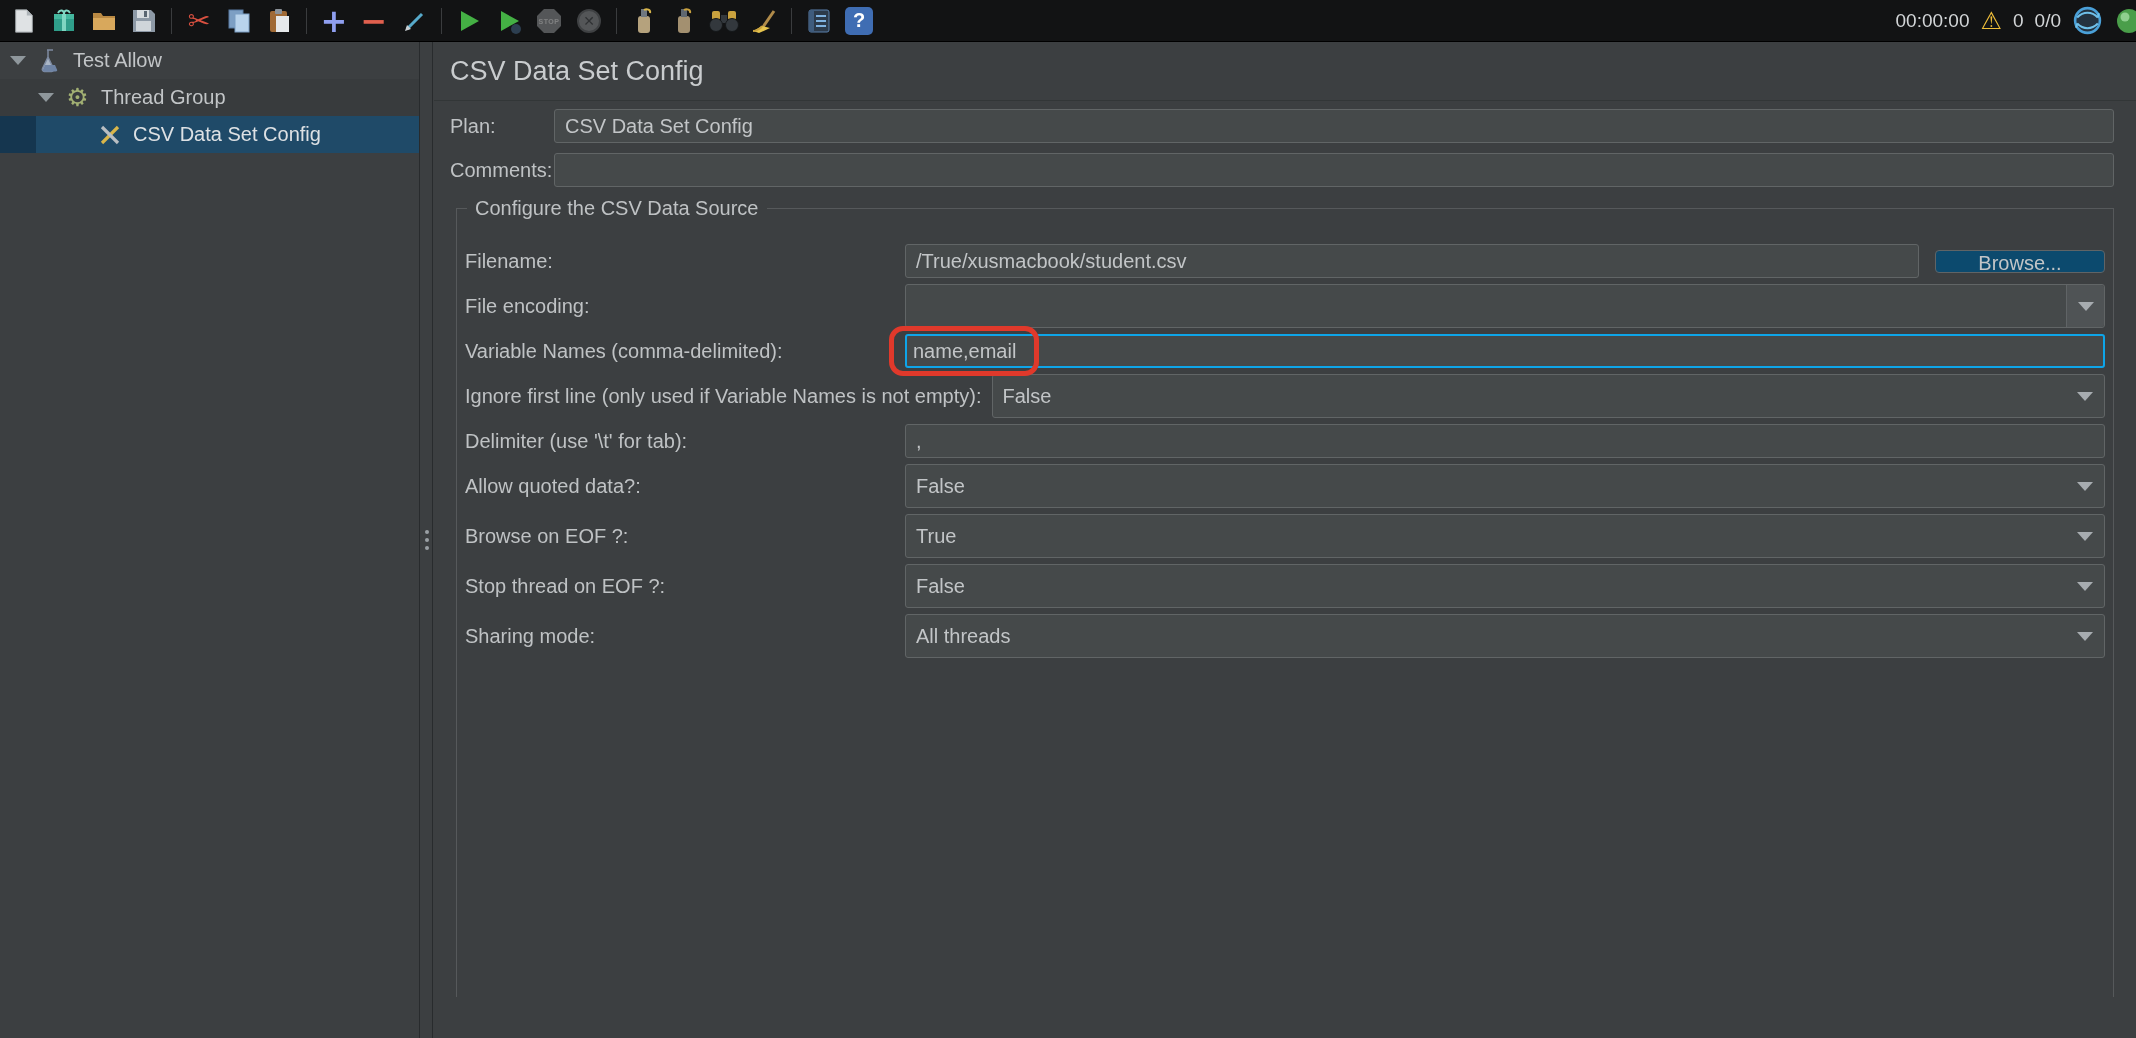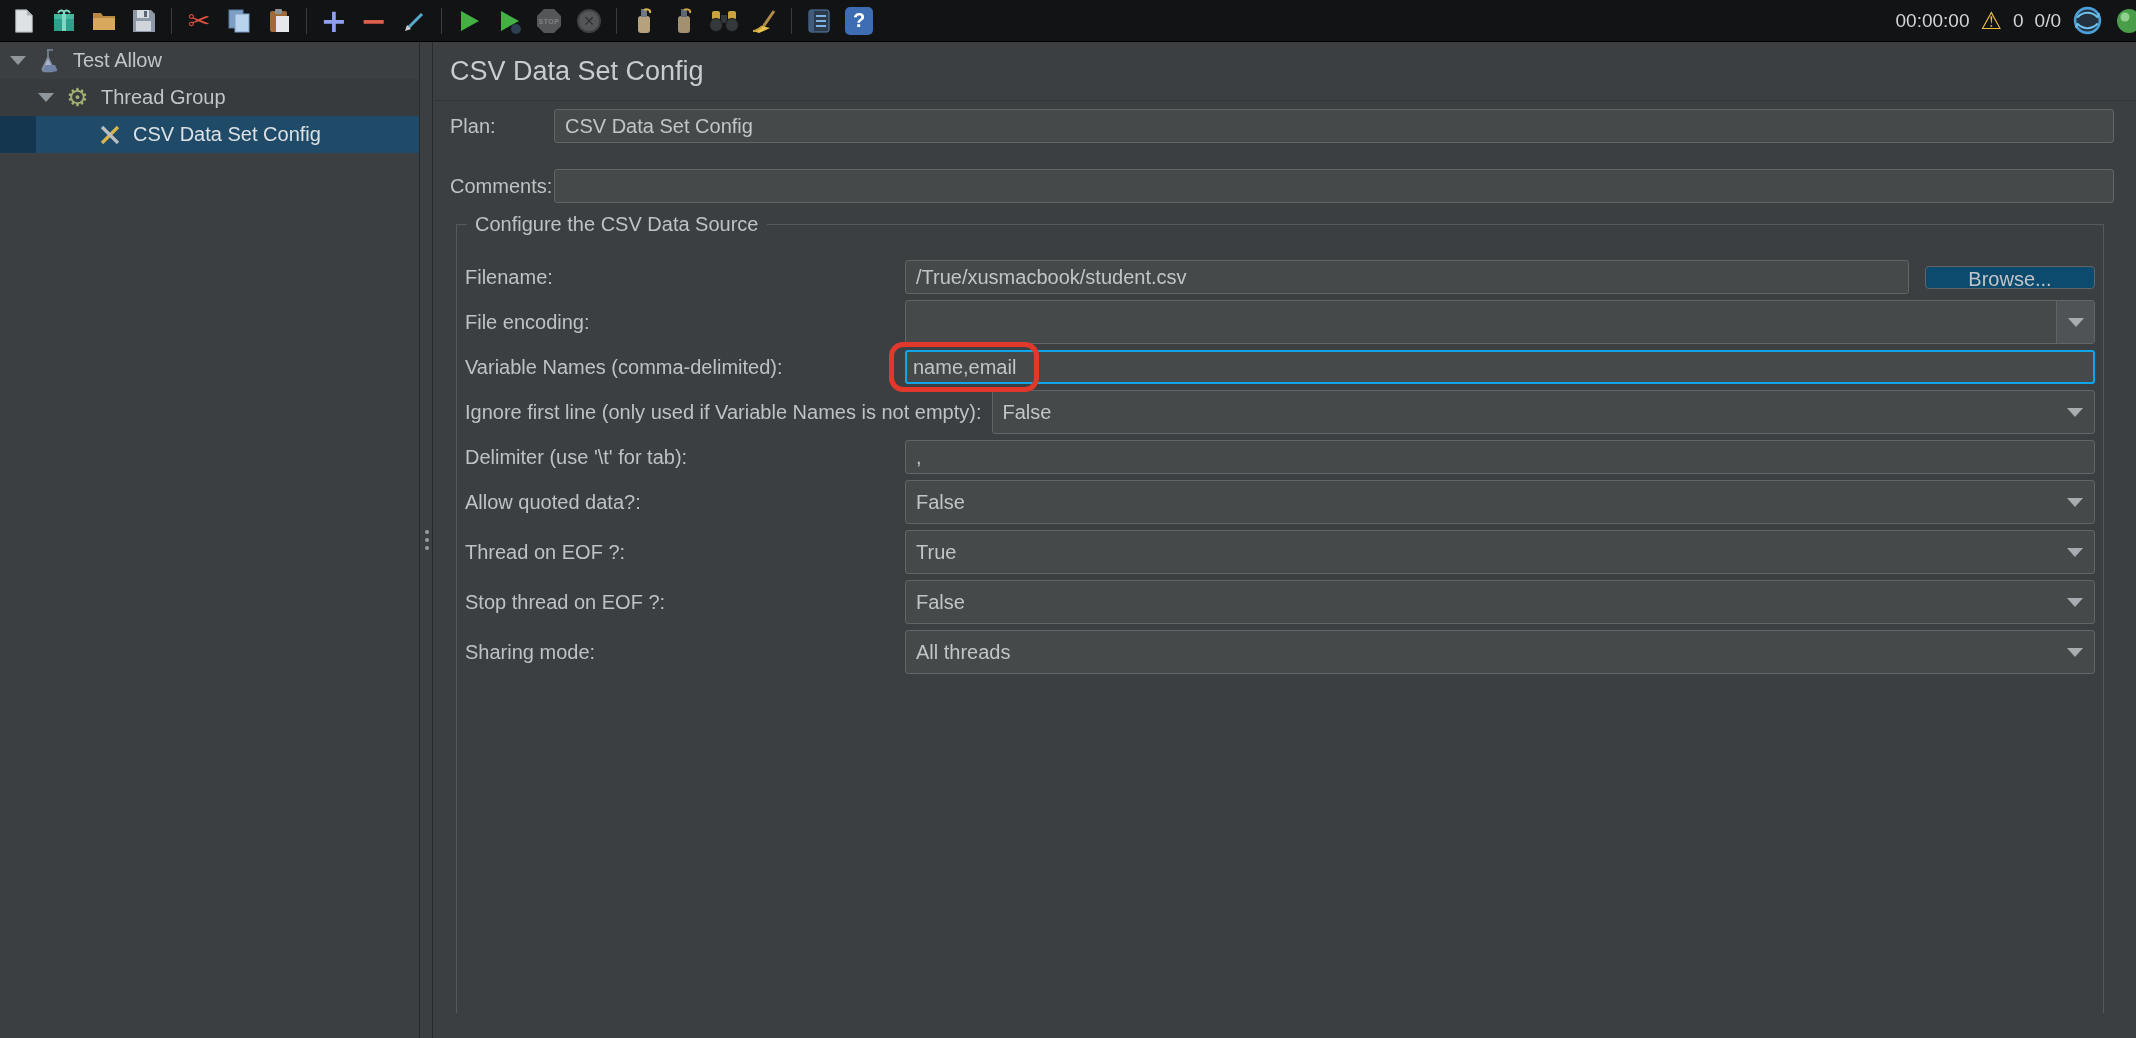--- a/index.html
+++ b/index.html
@@ -65,28 +65,28 @@
   
   .main { position:absolute; top:42px; left:434px; right:0; bottom:0;
     background:#3c3f41; padding:6px 22px 0 16px; }
   .main-header { border-bottom:1px solid #323637; margin:0 -22px 0 -16px;
     padding:8px 22px 13px 16px; }
   .page-title { font-size:27px; color:#c9ccce; }
 
   .frow { display:flex; align-items:center; }
   .frow label { flex:0 0 104px; font-size:20px; color:#bfc2c4; }
   .row-name { margin-top:8px; }
-  .row-comments { margin-top:26px; }
+  .row-comments { margin-top:10px; }
 
   .tfield { flex:1; height:34px; background:#45494a; border:1px solid #616566;
     border-radius:3px; display:flex; align-items:center; padding:0 10px;
     font-size:20px; color:#c2c5c7; overflow:hidden; white-space:nowrap; }
   .tfield.focused { border:2px solid #0ea5e9; padding:0 6px; }
 
-  fieldset.group { margin:10px 10px 0 6px; border:1px solid #56595b; border-bottom:none;
+  fieldset.group { margin:10px 0 0 6px; border:1px solid #56595b; border-bottom:none;
     padding:24px 8px 0 8px; min-height:800px; }
   fieldset.group legend { font-size:20px; color:#bfc2c4; padding:0 8px; margin-left:2px; }
 
   .grow { display:flex; align-items:center; margin-bottom:6px; position:relative; }
   .glabel { flex:0 0 440px; text-align:left; font-size:20px; color:#bfc2c4;
     padding-right:10px; white-space:nowrap; }
   .gctrl { flex:1; display:flex; align-items:center; }
 
   .browse-btn { margin-left:16px; width:170px; height:23px; flex:0 0 auto;
     background:#0c4a6e; border:1px solid #606466; border-radius:4px;
@@ -370,21 +370,21 @@
         <div class="combo">
           <span class="combo-val">False</span>
           <span class="combo-arrow">
               <i class="tri"></i>
             </span>
         </div>
       </div>
     </div>
 
     <div class="grow">
-      <span class="glabel">Thread on EOF ?:</span>
+      <span class="glabel">Browse on EOF ?:</span>
       <div class="gctrl">
         <div class="combo">
           <span class="combo-val">True</span>
           <span class="combo-arrow">
               <i class="tri"></i>
             </span>
         </div>
       </div>
     </div>
 

